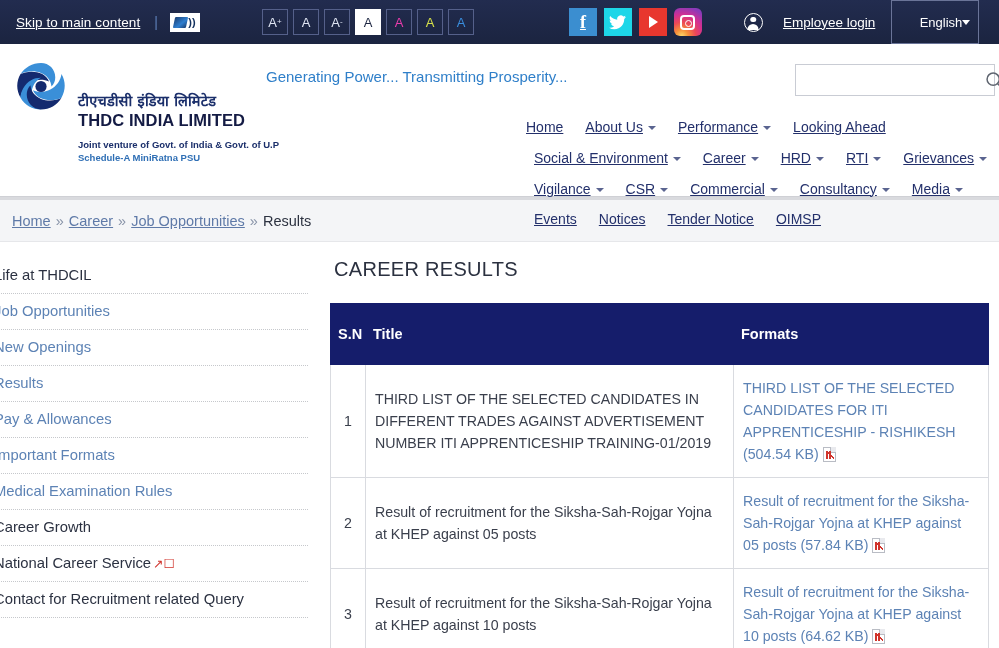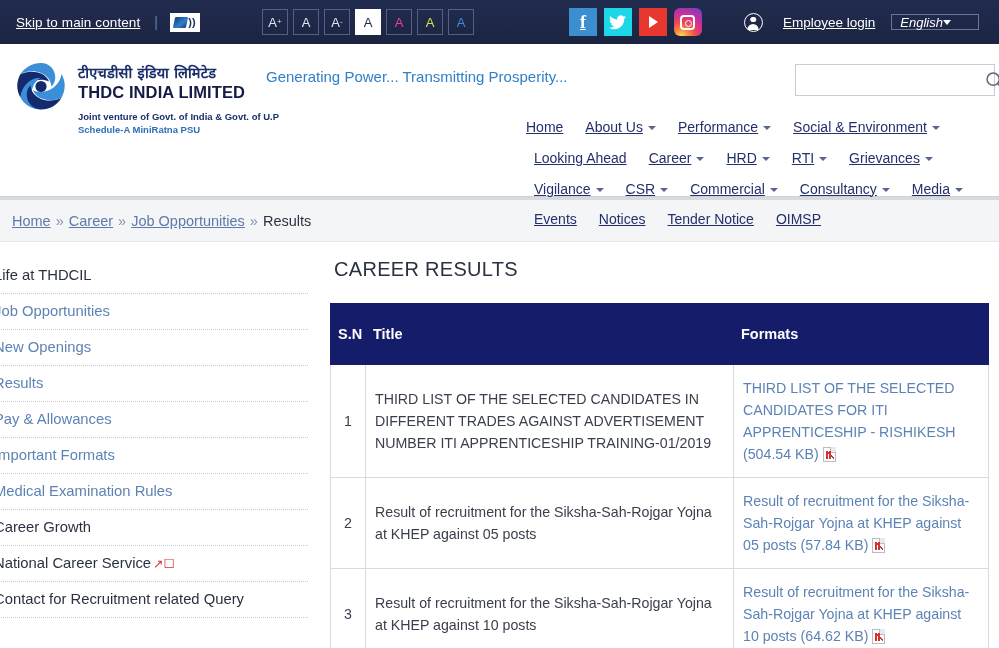--- a/index.html
+++ b/index.html
@@ -129,30 +129,29 @@
     content:'';position:absolute;left:50%;top:3px;transform:translateX(-50%);
     width:5.5px;height:5.5px;border-radius:50%;background:#fff;
   }
   .emp-avatar::after{
     content:'';position:absolute;left:50%;bottom:1px;transform:translateX(-50%);
     width:11px;height:6px;border-radius:6px 6px 0 0;background:#fff;
   }
 
   .lang-select {
     margin-left: 16px;
-    width: 88px; height: 16px;
+    width: 88px; height: 44px;
     border: 1px solid #6a7498;
     background: transparent;
     color:#ffffff;
     font-size:13px;
     display:flex; align-items:center;
     padding: 0 8px;
-    justify-content: flex-start;
+    justify-content: flex-end;
     font-family: "Liberation Sans", sans-serif;
-    font-style: italic;
   }
   .caret-dn {
     width:0;height:0;
     border-left:4.5px solid transparent;
     border-right:4.5px solid transparent;
     border-top:5.5px solid #ffffff;
   }
 
   
   .header {
@@ -161,20 +160,21 @@
     display:flex;
     padding: 10px 0 0 6px;
     position:relative;
   }
   .brand { width: 255px; flex:0 0 auto; display:flex; padding-left:4px; }
   .logo-mark { width:62px;height:62px;flex:0 0 auto;margin-top:4px; }
   .brand-txt { padding-left:6px; padding-top:8px; }
   .brand-hi {
     color:#1b2f6b; font-size:14.5px; font-weight:bold; letter-spacing:.2px;
     font-family:"DejaVu Sans", sans-serif;
+    margin-top:28px;
   }
   .brand-en {
     color:#141b44; font-size:16.5px; font-weight:bold; letter-spacing:.1px; margin-top:1px;
   }
   .brand-sub1 { color:#1b2f6b; font-size:9.5px; font-weight:bold; margin-top:9px; white-space:nowrap; }
   .brand-sub2 { color:#2f6fb5; font-size:9.5px; font-weight:bold; margin-top:2px; white-space:nowrap; }
 
   .hdr-right { flex:1; position:relative; padding-left: 5px; }
   .tagline {
     color:#2f7fc9; font-size:15px; padding-top:14px;
@@ -396,25 +396,25 @@
         </a>
       <a class="navitem" href="#">
           <span>About Us</span>
           <i class="nav-caret"></i>
         </a>
       <a class="navitem" href="#">
           <span>Performance</span>
           <i class="nav-caret"></i>
         </a>
       <a class="navitem" href="#">
+          <span>Looking Ahead</span>
+        </a>
+      <a class="navitem" href="#">
           <span>Social &amp; Environment</span>
           <i class="nav-caret"></i>
-        </a>
-      <a class="navitem" href="#">
-          <span>Looking Ahead</span>
         </a>
       <a class="navitem" href="#">
           <span>Career</span>
           <i class="nav-caret"></i>
         </a>
       <a class="navitem" href="#">
           <span>HRD</span>
           <i class="nav-caret"></i>
         </a>
       <a class="navitem" href="#">

